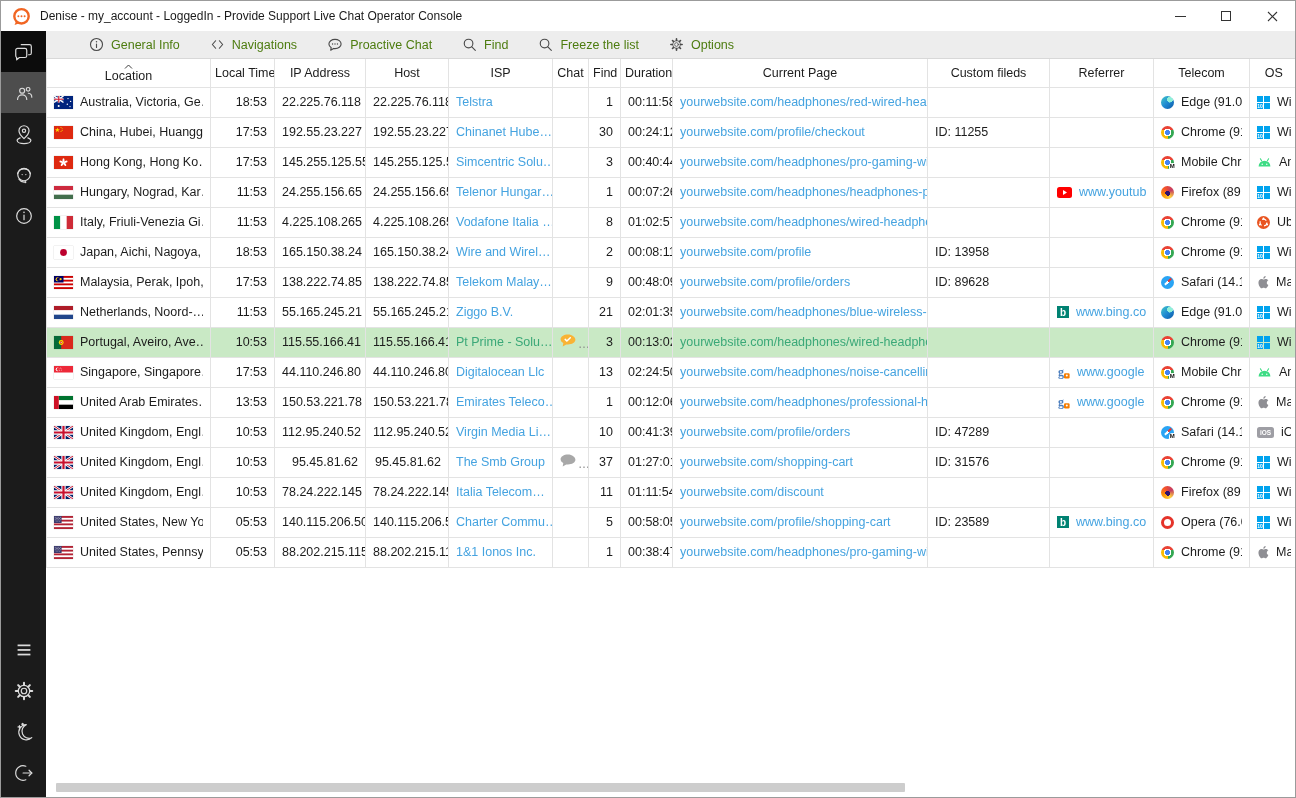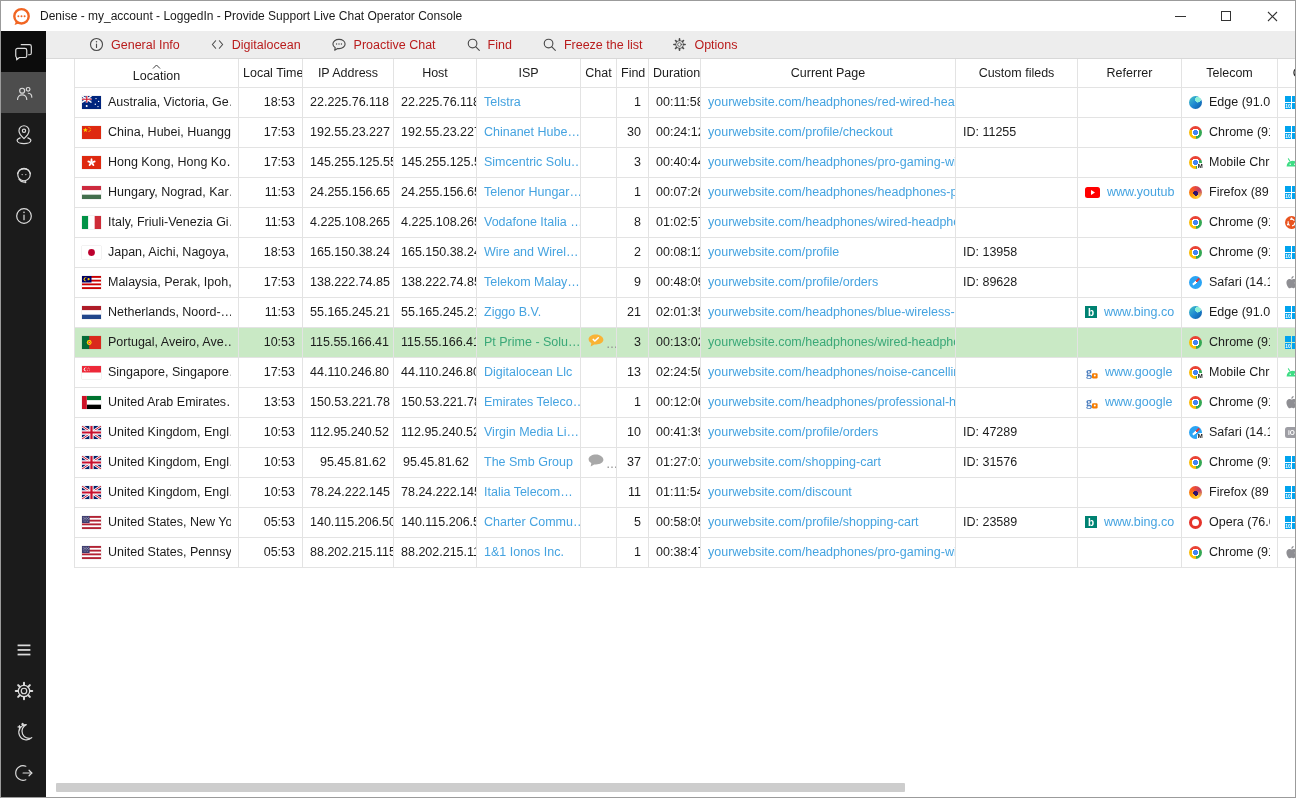--- a/index.html
+++ b/index.html
@@ -24,25 +24,25 @@
   .side-item { height:41px; display:flex; align-items:center; justify-content:center; color:#dcdcdc; }
   .side-item.first { background:#0c0c0c; }
   .side-item.active { background:#4d4d4d; }
   .side-spacer { flex:1; }
   .side-bottom { padding-bottom:4px; }
   .side-item svg { stroke:#dbdbdb; fill:none; stroke-width:1.3; stroke-linecap:round; stroke-linejoin:round; }
 
   
   .main { flex:1; min-width:0; display:flex; flex-direction:column; position:relative; background:#fff; }
   .toolbar { height:28px; flex:none; background:var(--toolbar-bg,#ededed); border-bottom:1px solid #d8d8d8; display:flex; align-items:center; padding-left:28px; }
-  .tb-btn { display:flex; align-items:center; gap:7px; height:28px; padding:0 15px; font-size:12.5px; color:#b91c1c; white-space:nowrap; }
+  .tb-btn { display:flex; align-items:center; gap:7px; height:28px; padding:0 15px; font-size:12.5px; color:#4d7c0f; white-space:nowrap; }
   .tb-btn svg { stroke:#4a4a4a; fill:none; stroke-width:1.2; stroke-linecap:round; stroke-linejoin:round; }
 
   
-  .table-wrap { flex:1; overflow:hidden; position:relative;padding-left:28px; }
+  .table-wrap { flex:1; overflow:hidden; position:relative; }
   table.vtable { border-collapse:collapse; table-layout:fixed; width:1251px; border-left:1px solid #e3e3e3; }
   .vtable th { height:28px; font-weight:400; font-size:12.5px; color:#1c1c1c; text-align:center;
                border-right:1px solid #e3e3e3; border-bottom:1px solid #e3e3e3; padding:0 4px;
                white-space:nowrap; overflow:hidden; background:#fff; }
   .vtable td { height:30px; font-size:12.5px; color:#1c1c1c; border-right:1px solid #e3e3e3; border-bottom:1px solid #e3e3e3;
                padding:0 7px; white-space:nowrap; overflow:hidden; background:#fff; }
   .vtable th:last-child, .vtable td:last-child { border-right:none; }
   tr.hl td { background:var(--hl-bg,#c9e9c5); }
   tr.hl .link { color:var(--hl-link,#3aa878); }
   .link { color:var(--link,#45a3e0); cursor:pointer; }
@@ -208,21 +208,21 @@
               <line x1="8" y1="7.4" x2="8" y2="11.2"></line>
               <circle cx="8" cy="5" r="0.8" fill="#4a4a4a" stroke="none"></circle>
             </svg>
           <span>General Info</span>
         </div>
         <div class="tb-btn">
           <svg width="15" height="15" viewBox="0 0 16 16" stroke-width="1.5">
               <polyline points="6,4 2.5,8 6,12"></polyline>
               <polyline points="10,4 13.5,8 10,12"></polyline>
             </svg>
-          <span>Digitalocean</span>
+          <span>Navigations</span>
         </div>
         <div class="tb-btn">
           <svg width="16" height="15" viewBox="0 0 16 16">
               <path d="M8 2.5 c-3.6 0-6.5 2.2-6.5 5 0 1.6 1 3 2.5 3.9 l-0.6 2.7 3.1-1.9 c0.5 0.1 1 0.2 1.5 0.2 3.6 0 6.5-2.2 6.5-5 s-2.9-4.9-6.5-4.9 z"></path>
               <g fill="#4a4a4a" stroke="none">
                 <circle cx="5.4" cy="7.5" r="0.75"></circle>
                 <circle cx="8" cy="7.5" r="0.75"></circle>
                 <circle cx="10.6" cy="7.5" r="0.75"></circle>
               </g>
             </svg>

